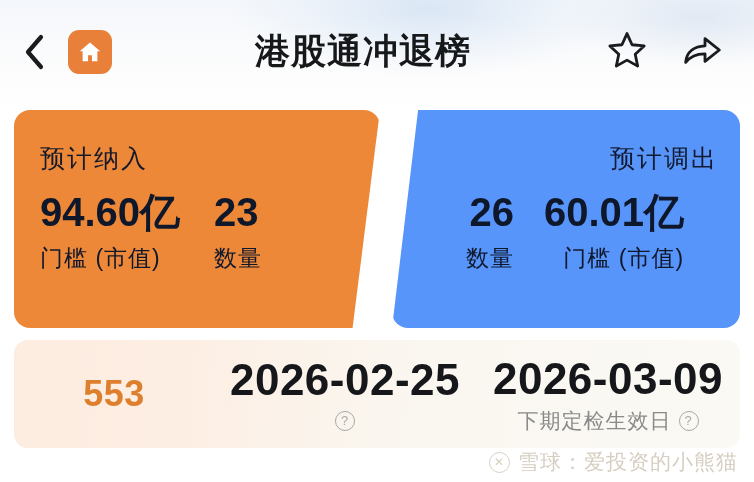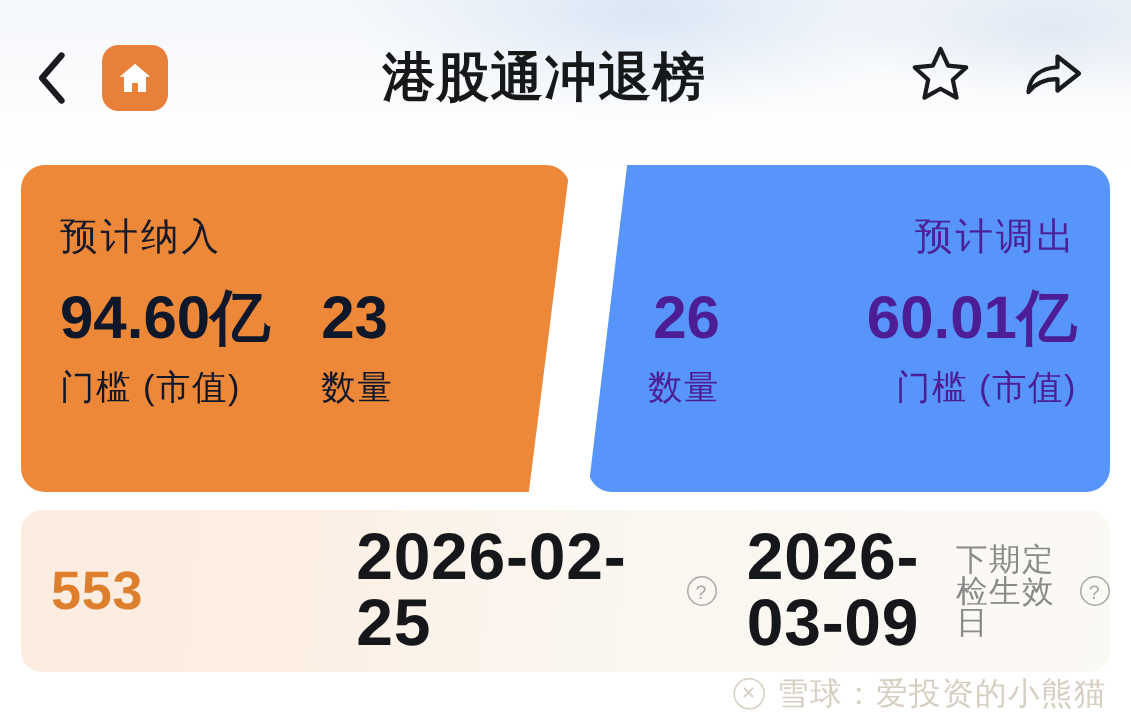--- a/index.html
+++ b/index.html
@@ -107,38 +107,38 @@
   .card-blue {
     left: 392px;
     width: 348px;
     background: #5795fa;
     border-radius: 16px;
     
     clip-path: polygon(7.5% 0%, 100% 0%, 100% 100%, 0% 100%);
     text-align: right;
     padding-left: 40px;
     padding-right: 22px;
-    color: #4c1d95;
+    color: #0f172a;
   }
 
   .card-label {
     font-size: 25px;
     font-weight: normal;
     letter-spacing: 2px;
     line-height: 1;
     opacity: 0.97;
   }
 
   .metrics {
     display: flex;
     align-items: baseline;
     margin-top: 20px;
     gap: 34px;
   }
-  .card-blue .metrics { justify-content: space-between; gap: 30px; }
+  .card-blue .metrics { justify-content: center; gap: 30px; }
 
   .metric-value {
     font-size: 40px;
     font-weight: bold;
     line-height: 1.05;
     letter-spacing: 0px;
     white-space: nowrap;
   }
 
   .metric-caption {
@@ -166,24 +166,24 @@
         #fbf3ea 38%,
         #faf7f1 58%,
         #fbf9f4 100%);
     display: flex;
     align-items: center;
     overflow: hidden;
   }
 
   .info-cell {
     display: flex;
-    align-items: center;
-    justify-content: flex-start;
+    flex-direction: column;
+    align-items: center;
+    justify-content: space-between;
     gap: 9px;
-    margin-left: 20px;
   }
   .info-cell.c1 { width: 200px; }
   .info-cell.c2 { width: 262px; }
   .info-cell.c3 { width: 264px; }
 
   .info-value {
     font-size: 44px;
     font-weight: bold;
     color: #16171a;
     line-height: 1;

